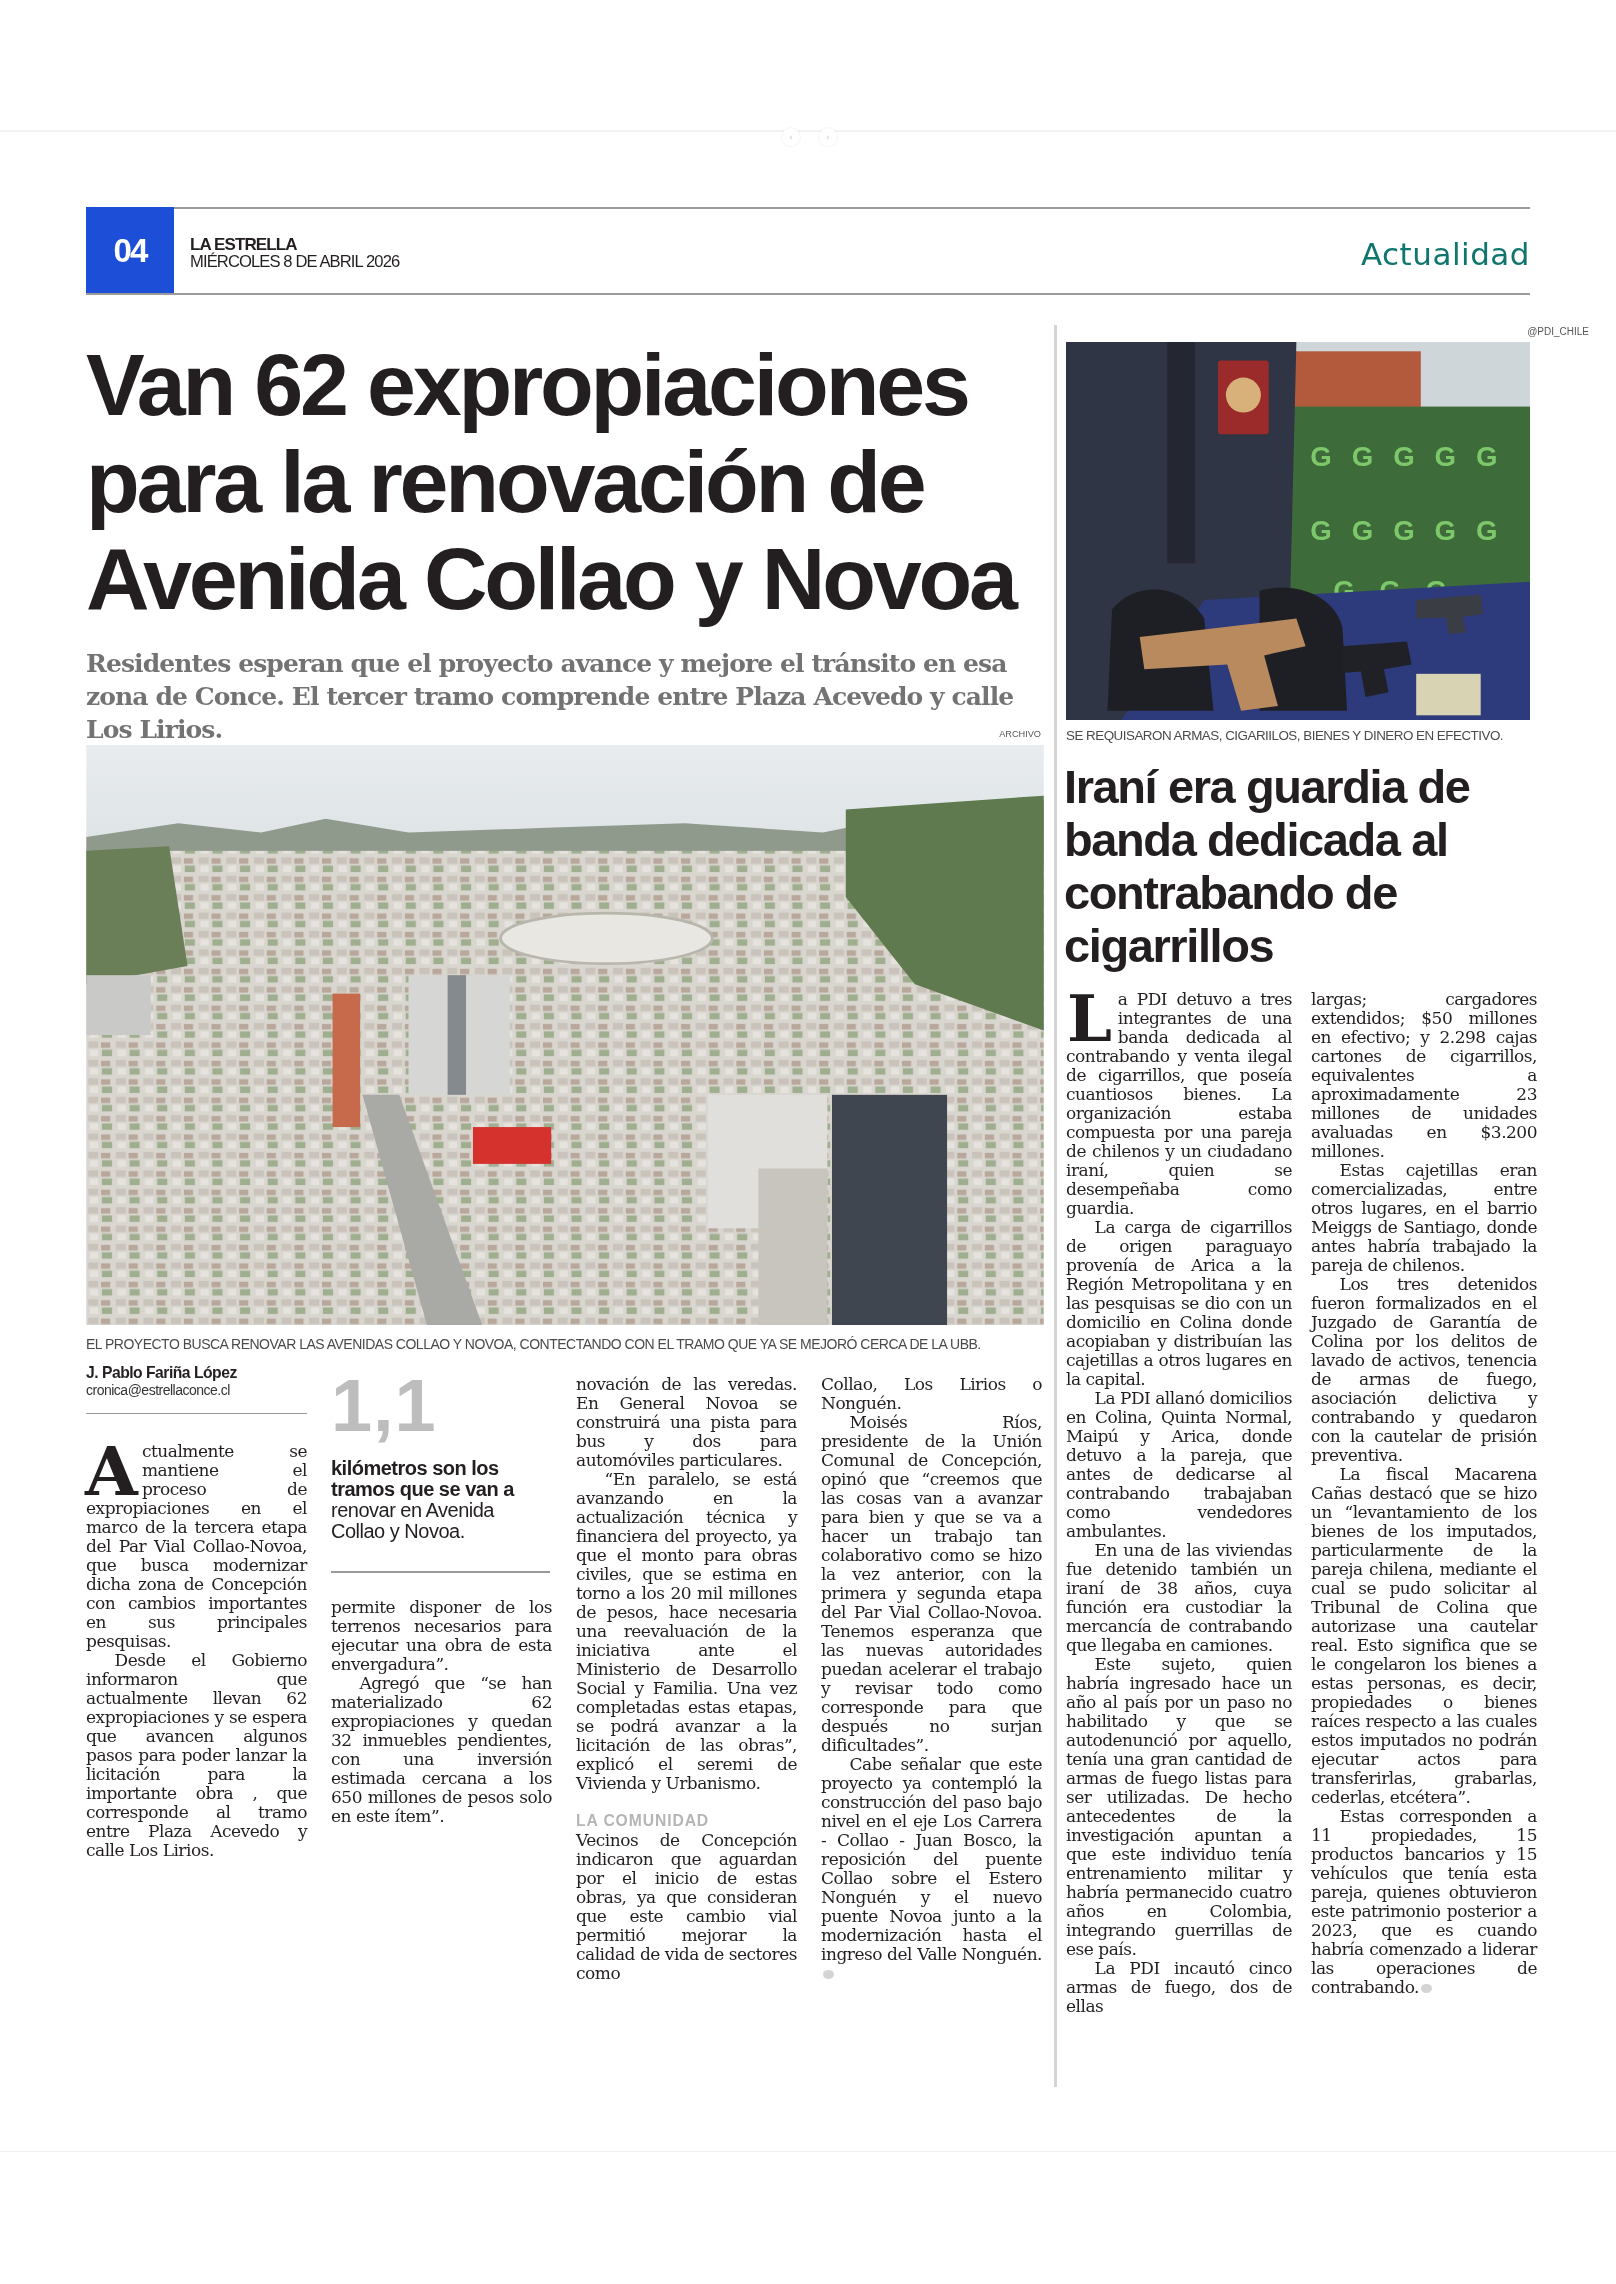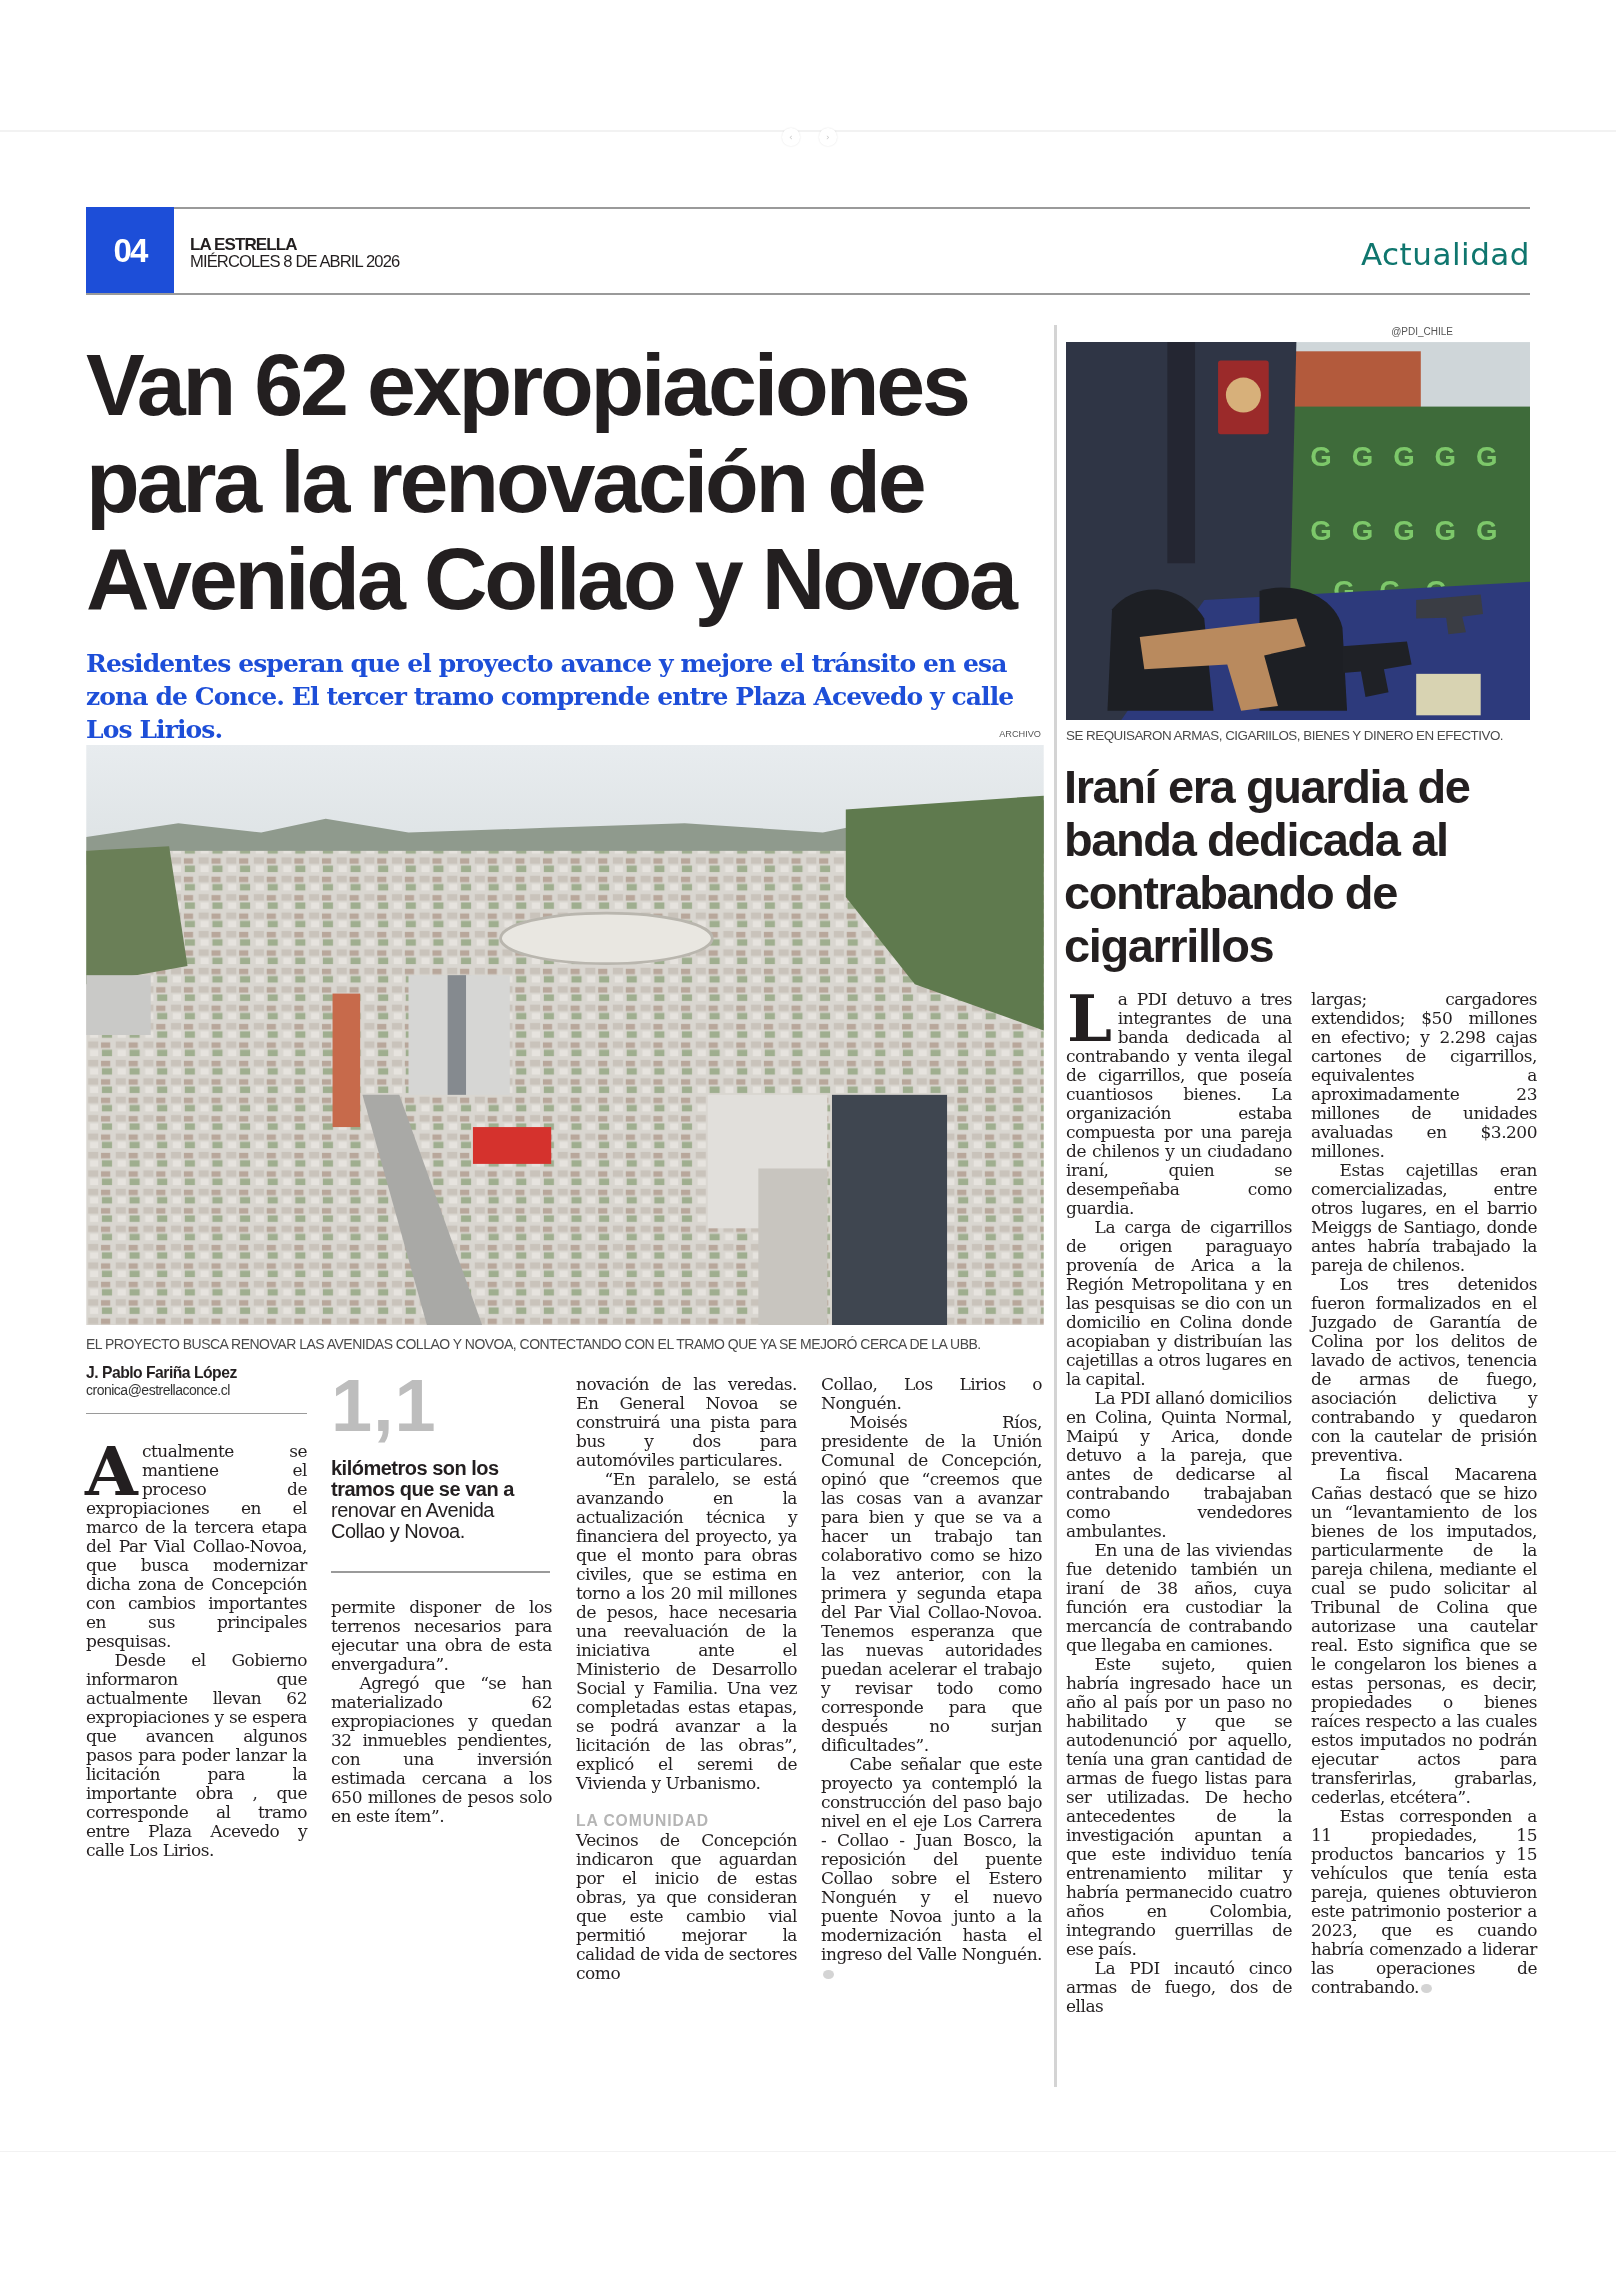--- a/index.html
+++ b/index.html
@@ -40,21 +40,21 @@
 
   
   .main-headline {
     position: absolute; left: 86px; top: 336px; width: 967px;
     font-family: "Liberation Sans", sans-serif; font-weight: bold;
     font-size: 88px; line-height: 97px; letter-spacing: -3.2px; color: #231f20; margin: 0;
   }
   .main-deck {
     position: absolute; left: 86px; top: 647px; width: 963px;
     font-family: "DejaVu Serif", serif; font-weight: bold; font-size: 25px; line-height: 33px;
-    letter-spacing: -0.9px; color: #1d4ed8;
+    letter-spacing: -0.9px; color: #737373;
   }
   .credit-archivo {
     position: absolute; left: 986px; top: 729px; width: 55px; text-align: right;
     font-family: "Liberation Sans", sans-serif; font-size: 9.2px; color: #555;
   }
   .main-photo { position: absolute; left: 86px; top: 745px; width: 958px; height: 580px; overflow: hidden; }
   .main-caption {
     position: absolute; left: 86px; top: 1336px; width: 967px;
     font-family: "Liberation Sans", sans-serif; font-size: 14px; color: #4a4a4a; letter-spacing: -0.5px;
   }
@@ -89,21 +89,21 @@
   .col-a { left: 86px; top: 1442px; width: 221px; }
   .col-b { left: 331px; top: 1598px; width: 221px; }
   .col-c { left: 576px; top: 1375px; width: 221px; }
   .col-d { left: 821px; top: 1375px; width: 221px; }
 
   
   .vertical-divider { position: absolute; left: 1054px; top: 325px; width: 2.8px; height: 1762px; background: #d4d4d4; }
 
   
   .photo-credit-pdi {
-    position: absolute; left: 1352px; top: 326px; width: 101px; text-align: right;
+    position: absolute; left: 1488px; top: 326px; width: 101px; text-align: right;
     font-family: "Liberation Sans", sans-serif; font-size: 10px; color: #555;
   }
   .side-photo { position: absolute; left: 1066px; top: 342px; width: 464px; height: 378px; overflow: hidden; }
   .side-caption {
     position: absolute; left: 1066px; top: 728px; width: 465px;
     font-family: "Liberation Sans", sans-serif; font-size: 13.4px; color: #4a4a4a; letter-spacing: -0.5px;
   }
   .side-headline {
     position: absolute; left: 1064px; top: 760px; width: 474px; margin: 0;
     font-family: "Liberation Sans", sans-serif; font-weight: bold; font-size: 47px; line-height: 53px;

